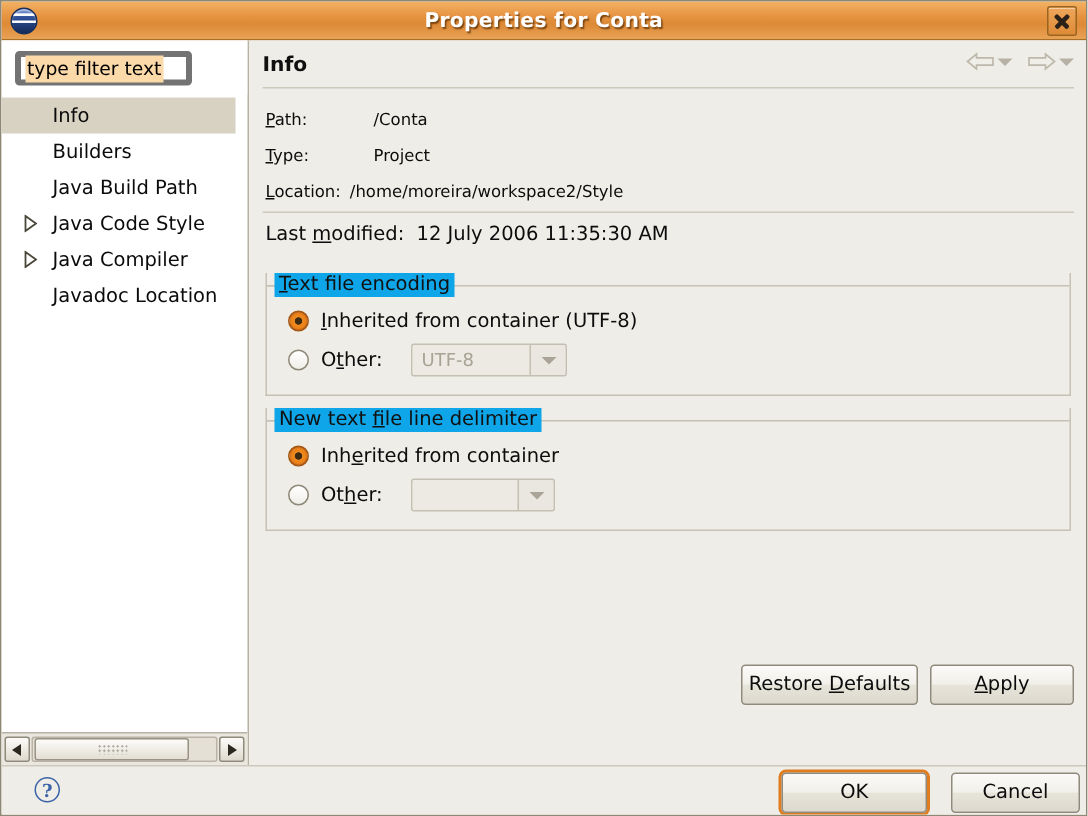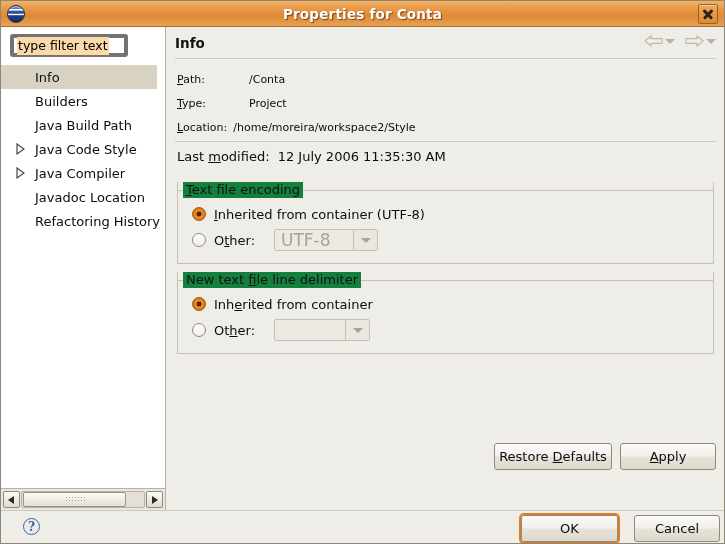--- a/index.html
+++ b/index.html
@@ -273,21 +273,21 @@
   .group-top::after {
     content: "";
     position: absolute;
     right: 0; top: 8px;
     left: 0; height: 1px;
     background: #c6c1b4;
   }
   .group-title {
     position: absolute;
     left: 5px; top: 0px;
-    background: #15803d;
+    background: #0ea5e9;
     padding: 0 3px;
     font-size: 13px;
     color: #111;
     z-index: 2;
     line-height: 16px;
   }
   .group-inner { padding: 10px 0 0 14px; }
 
   .radio-row {
     display: flex; align-items: center;
@@ -325,21 +325,21 @@
     border: 1px solid #c4bfb2;
     border-radius: 2px;
     background: #eceae3;
     margin-left: 2px;
     overflow: hidden;
   }
   .combo .combo-text {
     flex: 1 1 auto;
     display: flex; align-items: center;
     padding-left: 6px;
-    font-size: 17px;
+    font-size: 12px;
     color: #a9a396;
     background: #eceae3;
     white-space: nowrap;
   }
   .combo .combo-btn {
     width: 24px;
     border-left: 1px solid #c4bfb2;
     background: #e9e7df;
     display: flex; align-items: center; justify-content: center;
     cursor: pointer;
@@ -465,24 +465,20 @@
           </span>
           <span class="tree-label">Java Compiler</span>
         </div>
 
         <div class="tree-item">
           <span class="tree-arrow"></span>
           <span class="tree-label">Javadoc Location</span>
         </div>
 
 
-        <div class="tree-item">
-          <span class="tree-arrow"></span>
-          <span class="tree-label">Refactoring History</span>
-        </div>
 
       </div>
 
       <div class="hscroll">
         <div class="hs-btn left"></div>
         <div class="hs-track">
           <div class="hs-thumb">
             <div class="grip"></div>
           </div>
         </div>

